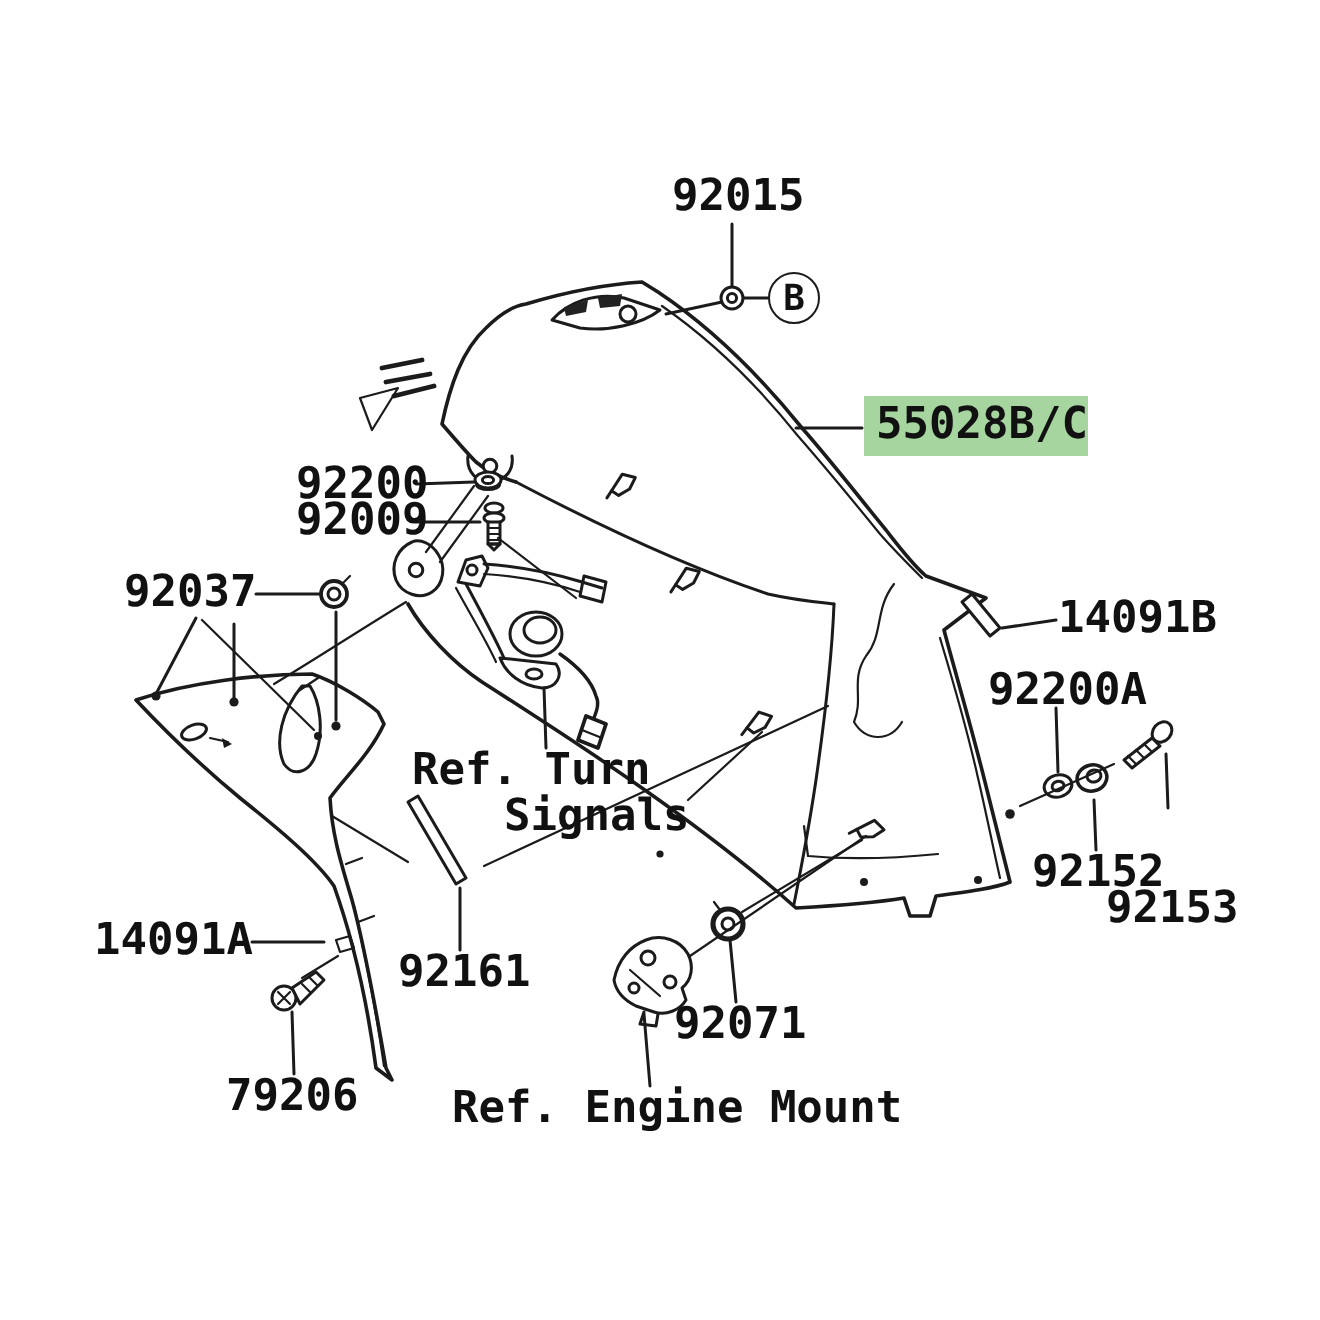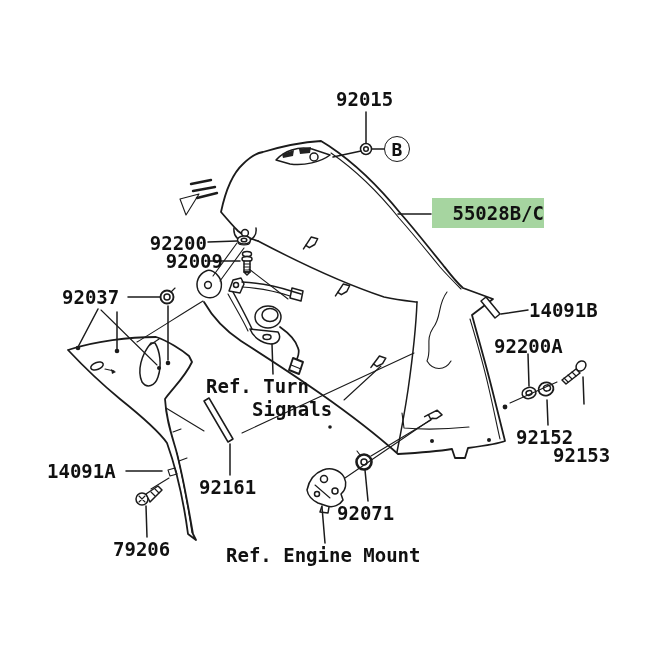--- a/index.html
+++ b/index.html
@@ -6,21 +6,21 @@
   .stage{position:relative;width:660px;height:660px;background:#ffffff;overflow:hidden;
          font-family:"DejaVu Sans Mono","Liberation Mono",monospace;}
   svg.art{position:absolute;left:0;top:0;}
   svg.art path, svg.art line, svg.art ellipse, svg.art circle, svg.art rect{
       fill:none;stroke:#1b1b1b;stroke-width:1.5;stroke-linecap:round;stroke-linejoin:round;}
   svg.art .thin{stroke-width:1.1;}
   svg.art .thick{stroke-width:2.4;}
   svg.art .fillw{fill:#ffffff;}
   svg.art .filld{fill:#222222;stroke:none;}
   svg.art .dot{fill:#1b1b1b;stroke:none;}
-  .pl{position:absolute;font-weight:bold;font-size:19px;line-height:20px;color:#111;
+  .pl{position:absolute;font-weight:bold;font-size:22px;line-height:20px;color:#111;
       letter-spacing:0px;white-space:pre;}
   .pl.r{text-align:right;}
   .hl{background:#a6d5a0;width:112px;height:30px;line-height:30px;text-align:right;}
   .b-badge{position:absolute;left:384px;top:136px;width:26px;height:26px;border:1.8px solid #1b1b1b;
       border-radius:50%;text-align:center;line-height:25px;font-size:18px;font-weight:bold;color:#111;
       box-sizing:border-box;background:#fff;}
 </style>
 </head>
 <body>
 
@@ -215,21 +215,21 @@
     <path class="thin" d="M345,478 L433,418"></path>
     <path class="thin" d="M371,456 L431,420"></path>
     <path class="thin" d="M203,301 C180,315 157,330 137,342"></path>
   </g>
 </svg>
 
 <div class="pl" style="left:336px;top:89px;">92015</div>
 <div class="b-badge">B</div>
 <div class="pl hl" style="left:432px;top:198px;">55028B/C</div>
 <div class="pl r" style="left:148px;top:233px;width:59px;">92200</div>
-<div class="pl r" style="left:164px;top:251px;width:59px;">92009</div>
+<div class="pl r" style="left:148px;top:251px;width:59px;">92009</div>
 <div class="pl" style="left:62px;top:287px;">92037</div>
 <div class="pl" style="left:529px;top:300px;">14091B</div>
 <div class="pl" style="left:494px;top:336px;">92200A</div>
 <div class="pl" style="left:553px;top:405px;margin-top:40px;">92153</div>
 <div class="pl" style="left:516px;top:427px;">92152</div>
 <div class="pl" style="left:47px;top:461px;">14091A</div>
 <div class="pl" style="left:113px;top:539px;">79206</div>
 <div class="pl" style="left:199px;top:477px;">92161</div>
 <div class="pl" style="left:337px;top:503px;">92071</div>
 <div class="pl" style="left:206px;top:376px;text-align:right;">Ref. Turn</div>

